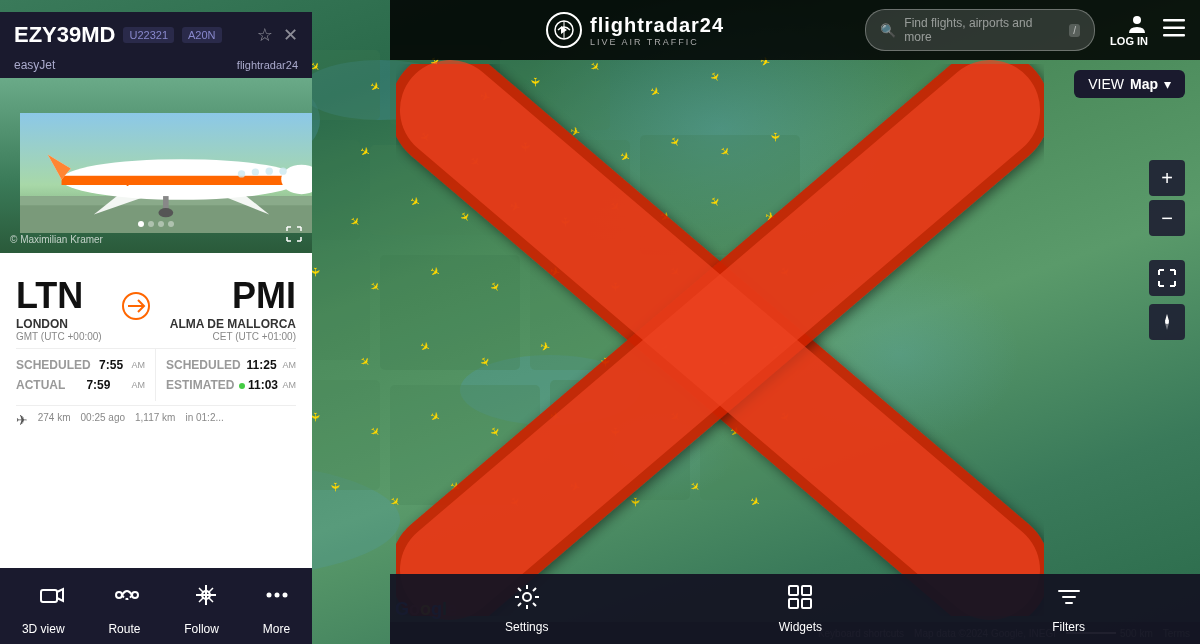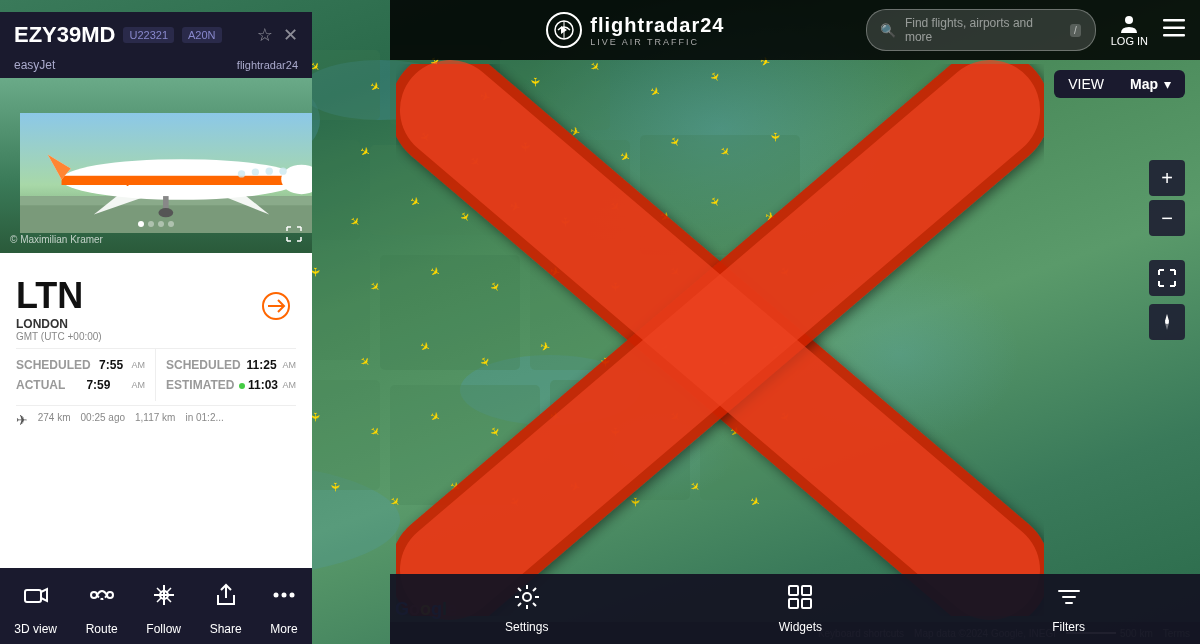--- a/index.html
+++ b/index.html
@@ -79,21 +79,21 @@
       font-size: 10px;
       color: rgba(255,255,255,0.6);
     }
 
     #header-right {
       display: flex; align-items: center; gap: 15px; margin-left: 15px;
     }
 
     #login-btn {
       color: white; text-align: center; cursor: pointer;
-      display: flex; flex-direction: column; align-items: center;
+      display: flex; flex-direction: column; align-items: flex-end; font-weight: bold;
     }
 
     #menu-btn {
       color: white; cursor: pointer; font-size: 20px;
     }
 
     
     #view-map-btn {
       position: absolute;
       top: 70px; right: 15px;
@@ -271,21 +271,21 @@
     .fp-city-col { display: flex; flex-direction: column; }
     .fp-city-col.right { align-items: flex-end; }
 
     #fp-bottom-bar {
       background: #1a1a2e;
       padding: 8px 0 14px;
       display: flex; justify-content: space-around;
     }
 
     .fp-action-btn {
-      display: flex; flex-direction: column; align-items: center; gap: 8px;
+      display: flex; flex-direction: column; align-items: flex-end; gap: 8px;
       cursor: pointer;
       padding: 6px 10px;
       border-radius: 8px;
     }
 
     .fp-action-icon { color: white; font-size: 22px; }
     .fp-action-label { color: white; font-size: 12px; }
 
     
     #bottom-toolbar {
@@ -576,21 +576,21 @@
         <rect x="0" y="0" width="22" height="2.5" rx="1"></rect>
         <rect x="0" y="7.5" width="22" height="2.5" rx="1"></rect>
         <rect x="0" y="15" width="22" height="2.5" rx="1"></rect>
       </svg>
     </div>
   </div>
 </div>
 
 <div id="view-map-btn">
   <span>VIEW</span>
-  <span style="font-weight:bold;margin-left:20px;">Map</span>
+  <span style="font-weight:bold;">Map</span>
   <span>▾</span>
 </div>
 
 <div id="zoom-controls">
   <button class="zoom-btn">+</button>
   <button class="zoom-btn">−</button>
 </div>
 
 <div id="map-controls-right">
   <div class="map-ctrl-btn">
@@ -689,20 +689,25 @@
         <div id="fp-origin-tz">GMT (UTC +00:00)</div>
       </div>
 
       <div id="fp-arrow">
         <svg width="40" height="30" viewBox="0 0 40 30">
           <circle cx="20" cy="15" r="13" fill="none" stroke="#ff6600" stroke-width="2"></circle>
           <path d="M12 15 L28 15 M22 9 L28 15 L22 21" stroke="#ff6600" stroke-width="2" fill="none"></path>
         </svg>
       </div>
 
+      <div class="fp-city-col right">
+        <div id="fp-dest-code">PMI</div>
+        <div id="fp-dest-name">ALMA DE MALLORCA</div>
+        <div id="fp-dest-tz">CET (UTC +01:00)</div>
+      </div>
     </div>
 
     <div id="fp-times-section">
       <div class="fp-times-col">
         <div class="time-row">
           <span class="time-key">SCHEDULED</span>
           <span class="time-val">7:55</span>
           <span class="time-ampm">AM</span>
         </div>
         <div class="time-row">
@@ -764,30 +769,20 @@
       <span class="fp-action-icon">
         <svg width="26" height="26" viewBox="0 0 26 26" fill="none">
           <path d="M13 3 L13 23 M3 13 L23 13" stroke="white" stroke-width="2"></path>
           <circle cx="13" cy="13" r="4" stroke="white" stroke-width="2"></circle>
           <path d="M6 6 L11 11 M20 6 L15 11 M6 20 L11 15 M20 20 L15 15" stroke="white" stroke-width="1.5"></path>
         </svg>
       </span>
       <span class="fp-action-label">Follow</span>
     </div>
 
-    <div class="fp-action-btn">
-      <span class="fp-action-icon">
-        <svg width="26" height="26" viewBox="0 0 26 26" fill="none">
-          <path d="M13 3 L13 16" stroke="white" stroke-width="2"></path>
-          <path d="M8 8 L13 3 L18 8" stroke="white" stroke-width="2" fill="none"></path>
-          <path d="M5 13 L5 22 L21 22 L21 13" stroke="white" stroke-width="2" fill="none"></path>
-        </svg>
-      </span>
-      <span class="fp-action-label">Share</span>
-    </div>
 
     <div class="fp-action-btn">
       <span class="fp-action-icon">
         <svg width="26" height="26" viewBox="0 0 26 26" fill="white">
           <circle cx="5" cy="13" r="2.5"></circle>
           <circle cx="13" cy="13" r="2.5"></circle>
           <circle cx="21" cy="13" r="2.5"></circle>
         </svg>
       </span>
       <span class="fp-action-label">More</span>

